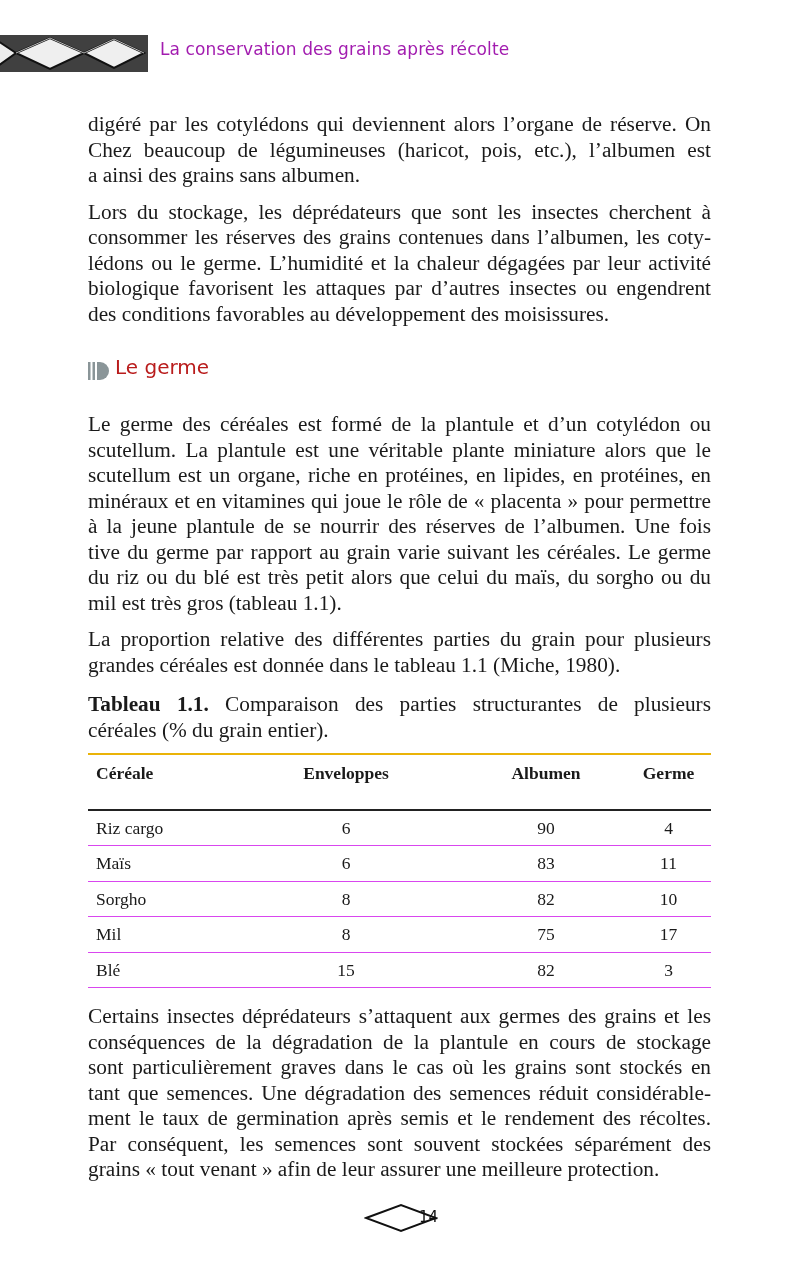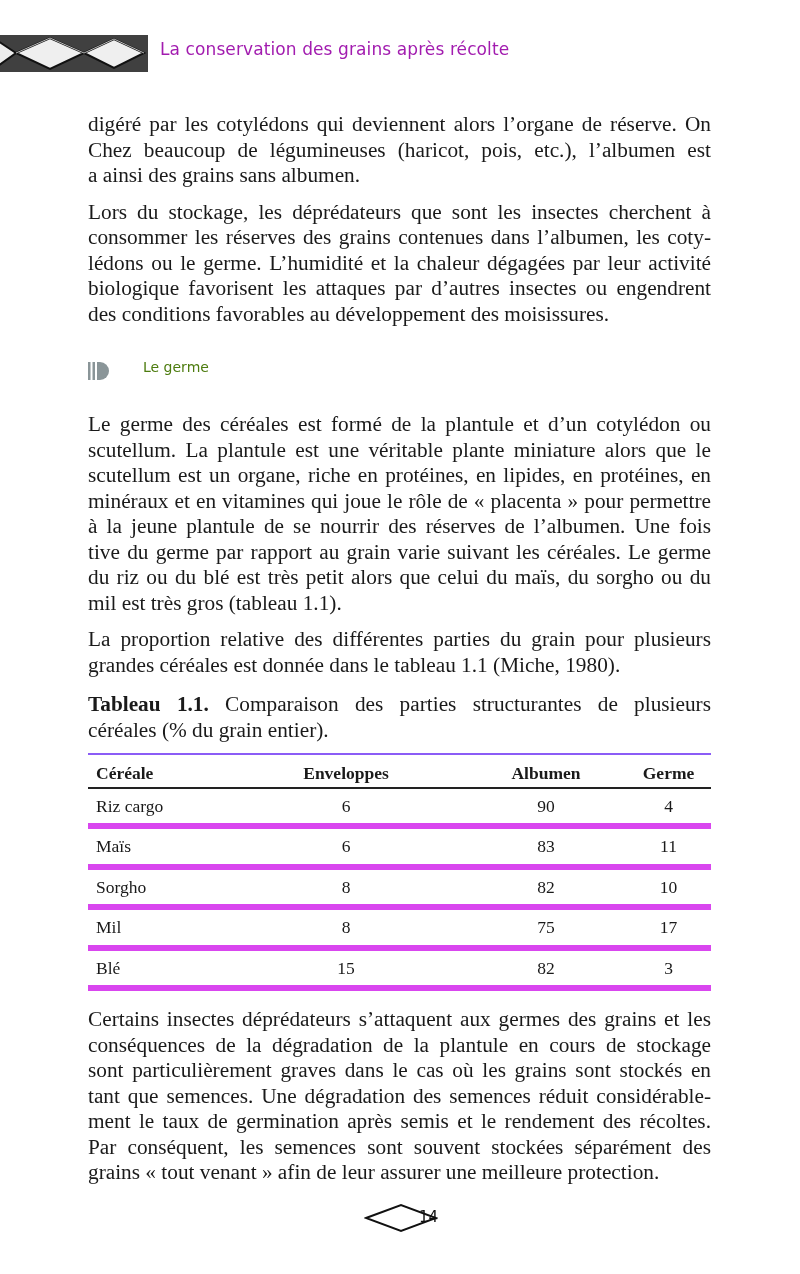--- a/index.html
+++ b/index.html
@@ -6,26 +6,26 @@
   body { width:800px; height:1274px; position:relative; overflow:hidden; color:#1a1a1a; }
   .running-head { position:absolute; left:0; top:35px; height:37px; width:800px; }
   .band { position:absolute; left:0; top:0; width:148px; height:37px; }
   .running-title { position:absolute; left:160px; top:4px; font-family:"DejaVu Sans", sans-serif; font-size:17px; color:#a21caf; letter-spacing:0.1px; white-space:nowrap; }
   .page-body { position:absolute; left:88px; top:112px; width:623px; font-family:"Liberation Serif", serif; font-size:21.3px; line-height:25.5px; color:#1a1a1a; }
   .para { margin:0 0 11px 0; text-align:justify; hyphens:manual; }
   .para .line { display:block; text-align:justify; text-align-last:justify; white-space:nowrap; }
   .para .line.last { text-align-last:left; }
   .section-head { position:relative; margin:30px 0 27px 0; height:28px; }
   .section-icon { position:absolute; left:0; top:5px; width:22px; height:18px; }
-  .section-title { position:absolute; left:27px; top:-2px; font-family:"DejaVu Sans", sans-serif; font-size:14px; font-weight:500; color:#4d7c0f; white-space:nowrap;margin-left:28px; }
+  .section-title { position:absolute; left:27px; top:-2px; font-family:"DejaVu Sans", sans-serif; font-size:20px; font-weight:500; color:#b91c1c; white-space:nowrap; }
   .caption { margin:14px 0 10px 0; }
   .caption b { font-weight:bold; }
   table.data { width:623px; border-collapse:collapse; font-family:"Liberation Serif", serif; font-size:17.5px; }
-  table.data th { font-weight:bold; padding:6px 0 0 0; height:20px; border-top:2px solid #8b5cf6; border-bottom:2px solid #222; }
-  table.data td { padding:5px 0 4px 0; height:21px; border-bottom:6px solid #d946ef; }
+  table.data th { font-weight:bold; padding:6px 0 22px 0; height:20px; border-top:2px solid #eab308; border-bottom:2px solid #222; }
+  table.data td { padding:5px 0 4px 0; height:21px; border-bottom:1px solid #d946ef; }
   table.data th:first-child, table.data td:first-child { text-align:left; padding-left:8px; width:150px; }
   table.data .c1 { text-align:center; width:160px; padding-left:20px; }
   table.data .c2 { text-align:center; width:160px; padding-left:40px; }
   table.data .c3 { text-align:center; }
   .after-table { margin-top:16px; }
   .folio { position:absolute; left:364px; top:1203px; width:74px; height:30px; }
   .folio svg { position:absolute; left:0; top:0; }
   .folio-num { position:absolute; left:0; top:5px; width:74px; text-align:right; font-family:"DejaVu Sans", sans-serif; font-size:15px; color:#111; }
 </style>
 </head>

